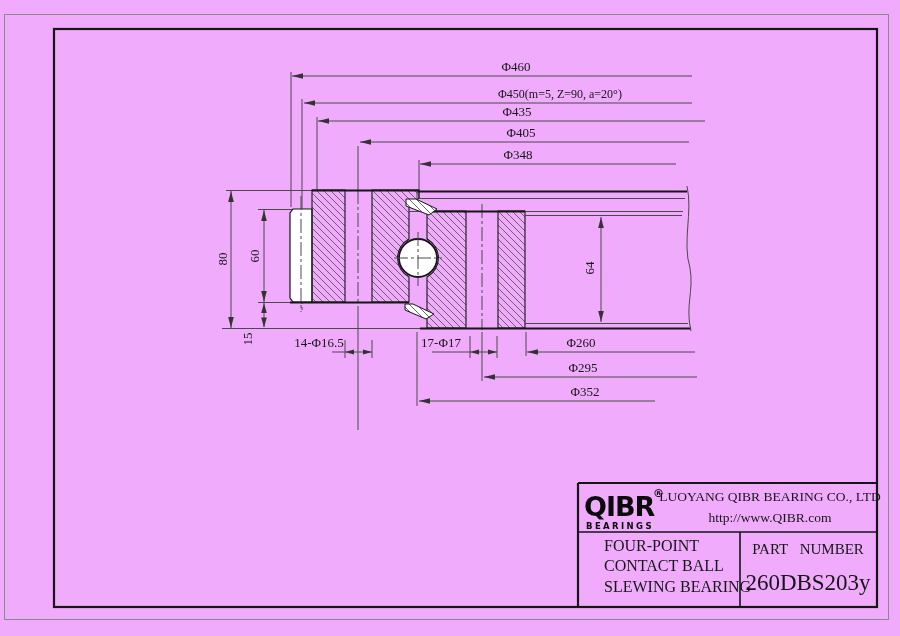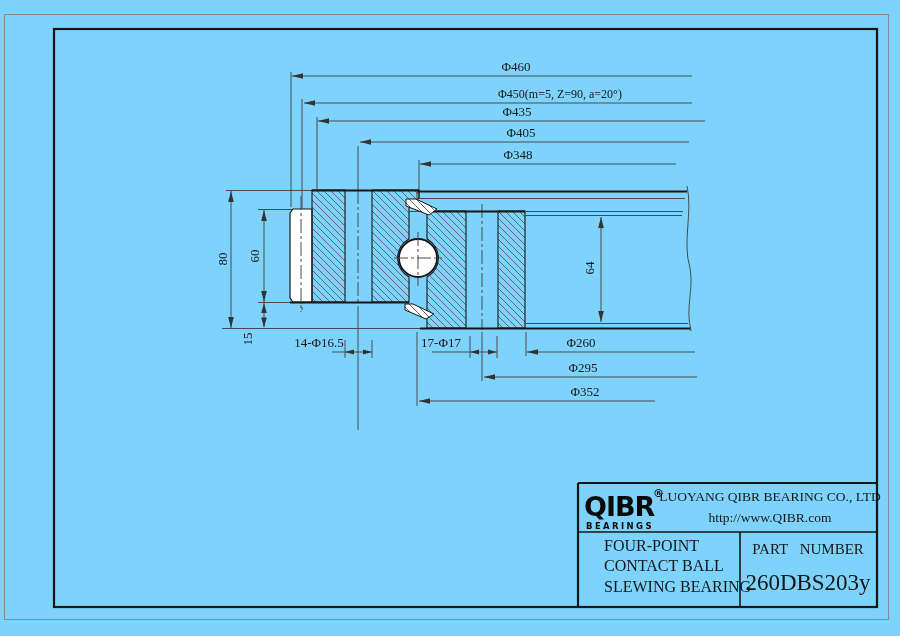--- a/index.html
+++ b/index.html
@@ -1,16 +1,16 @@
 <!DOCTYPE html>
 <html><head>
 <meta charset="utf-8">
 <style>
   html,body{margin:0;padding:0;background:#fff;}
-  .page{position:relative;width:900px;height:636px;background:#7dd3fc;overflow:hidden;}
+  .page{position:relative;width:900px;height:636px;background:#f0abfc;overflow:hidden;}
   svg{display:block;}
   .thin{stroke:#4a4a4a;stroke-width:1;fill:none;}
   .edge{stroke:#161616;stroke-width:2;fill:none;}
   .cl{stroke:#4a4a4a;stroke-width:1;fill:none;stroke-dasharray:14 3 3 3;}
   .arr{fill:#333;stroke:none;}
   .hatchfill{fill:url(#h);stroke:#161616;stroke-width:1.1;}
   .whitefill{fill:#ffffff;stroke:none;}
   .dim{font-family:"Liberation Serif",serif;font-size:13px;fill:#161616;}
   .dimsm{font-family:"Liberation Serif",serif;font-size:12px;fill:#161616;}
   .tb{font-family:"Liberation Serif",serif;fill:#161616;}

